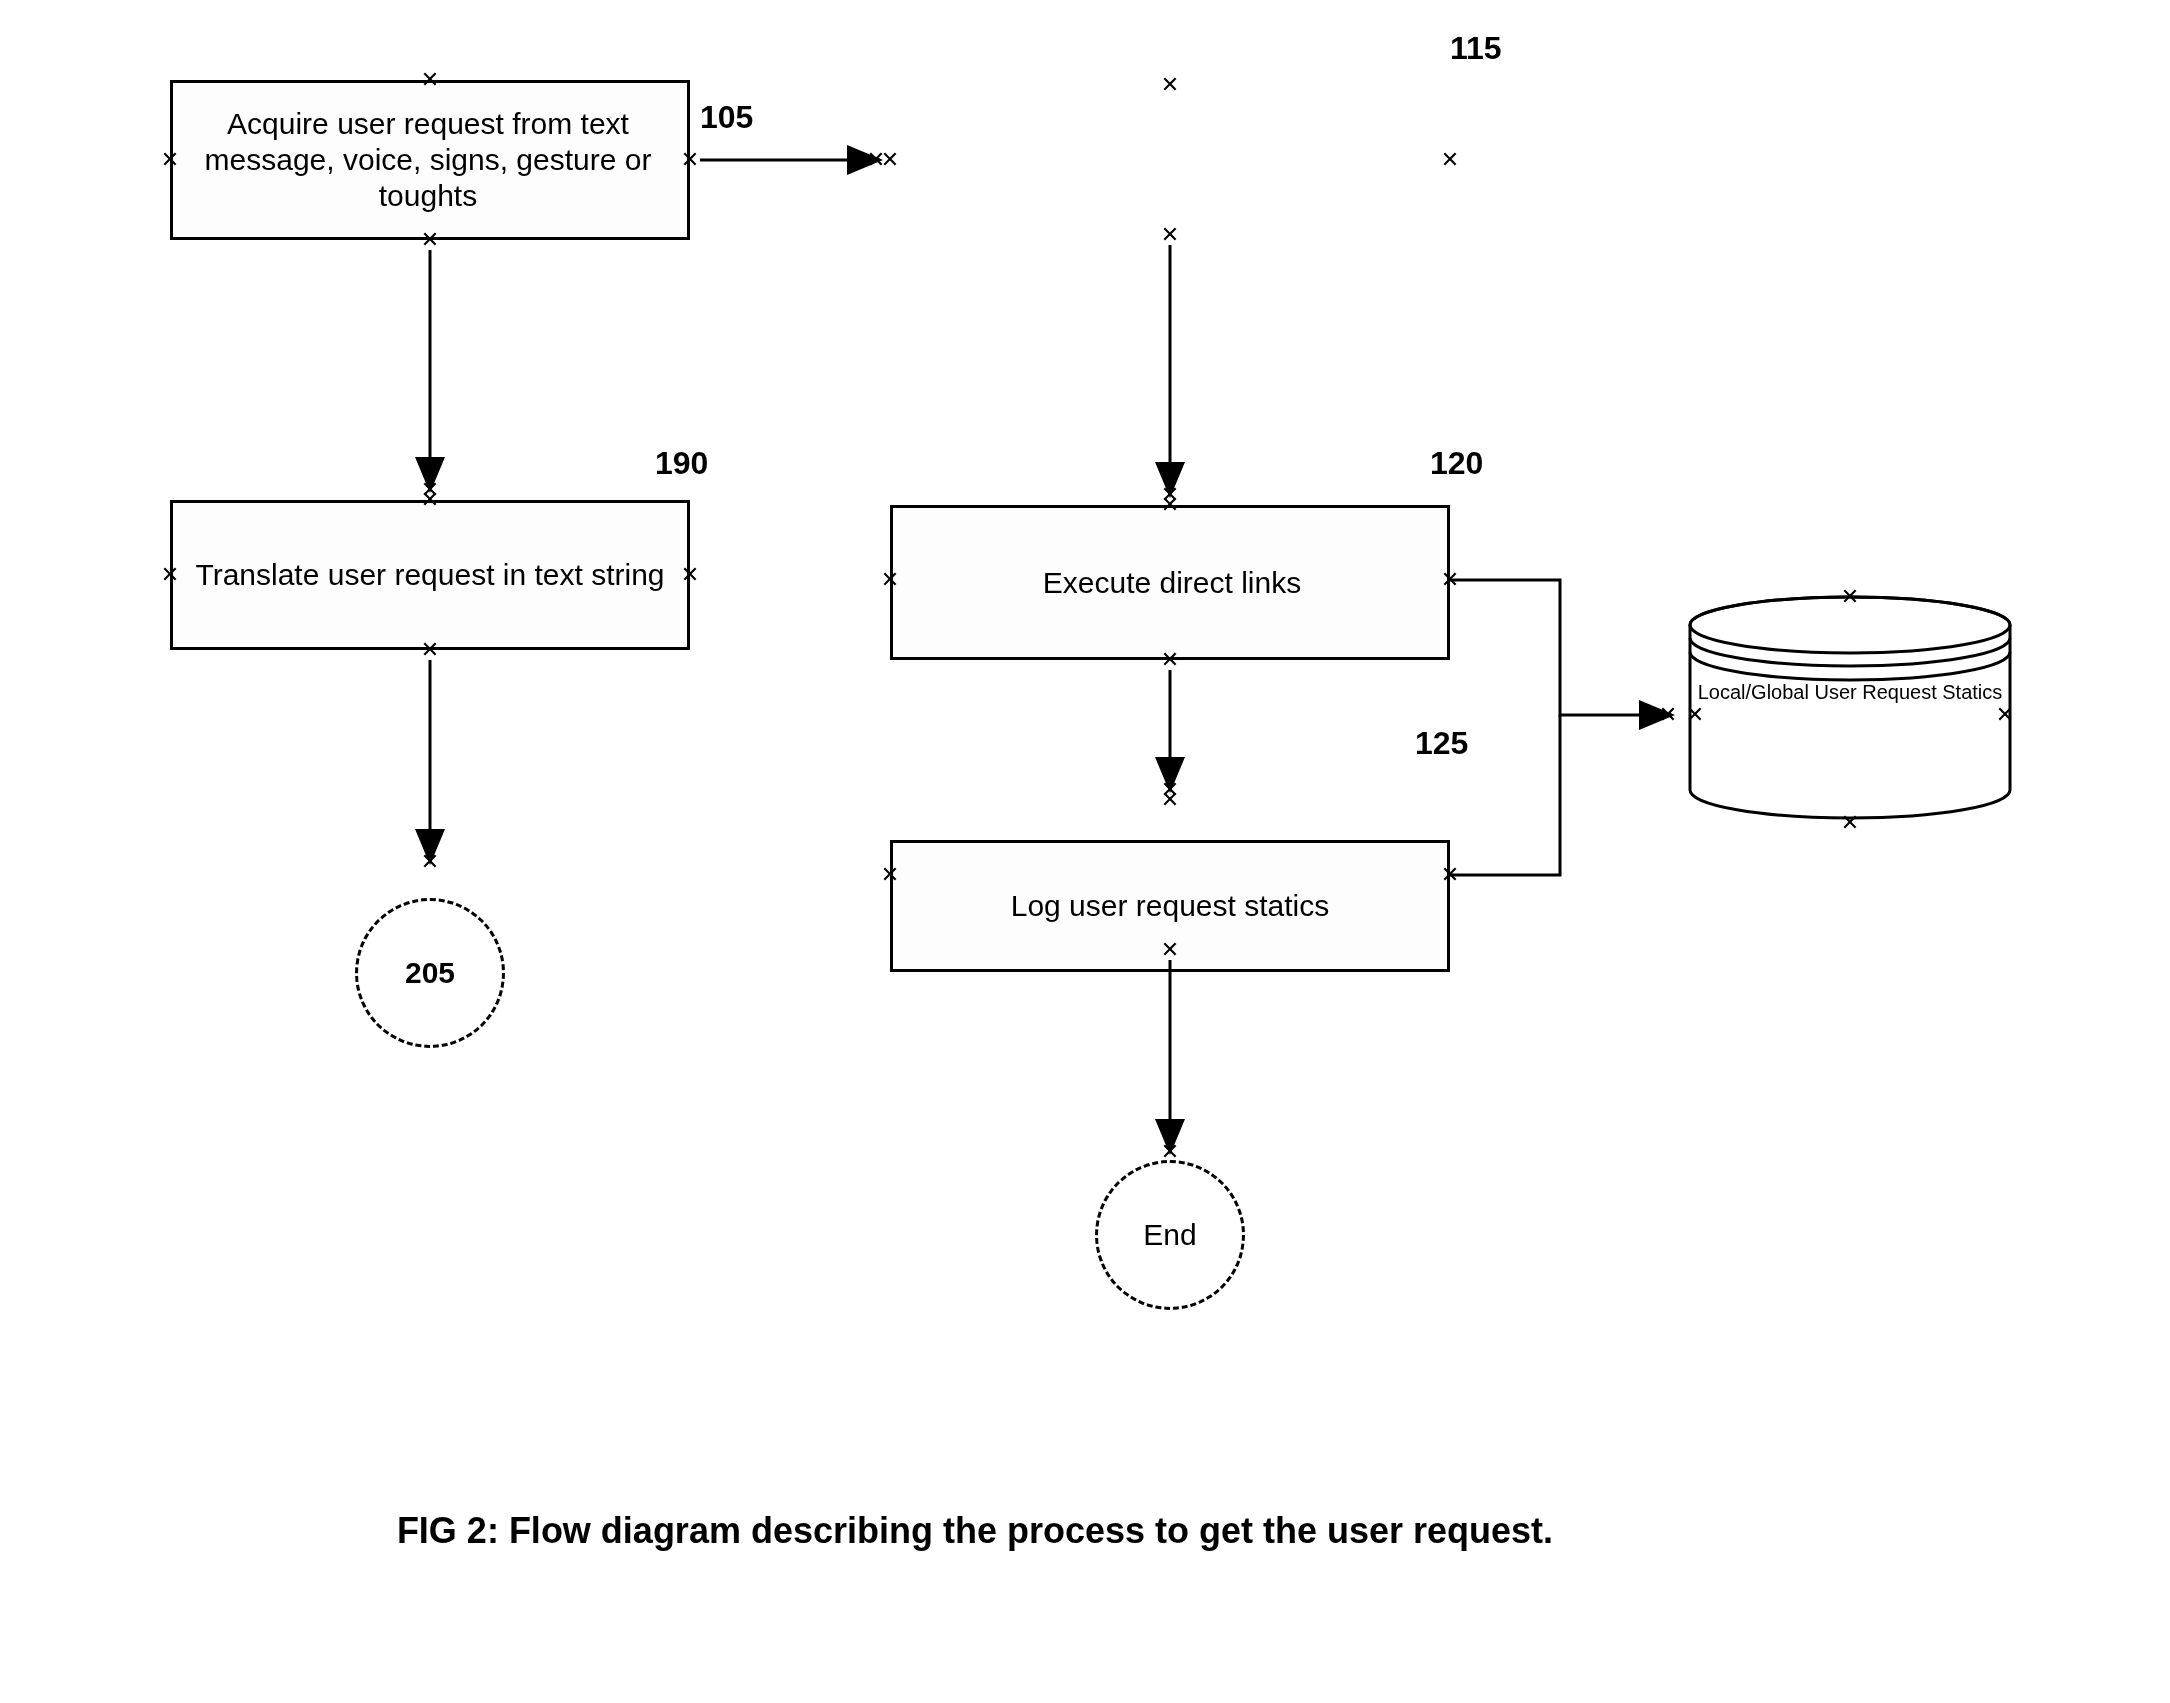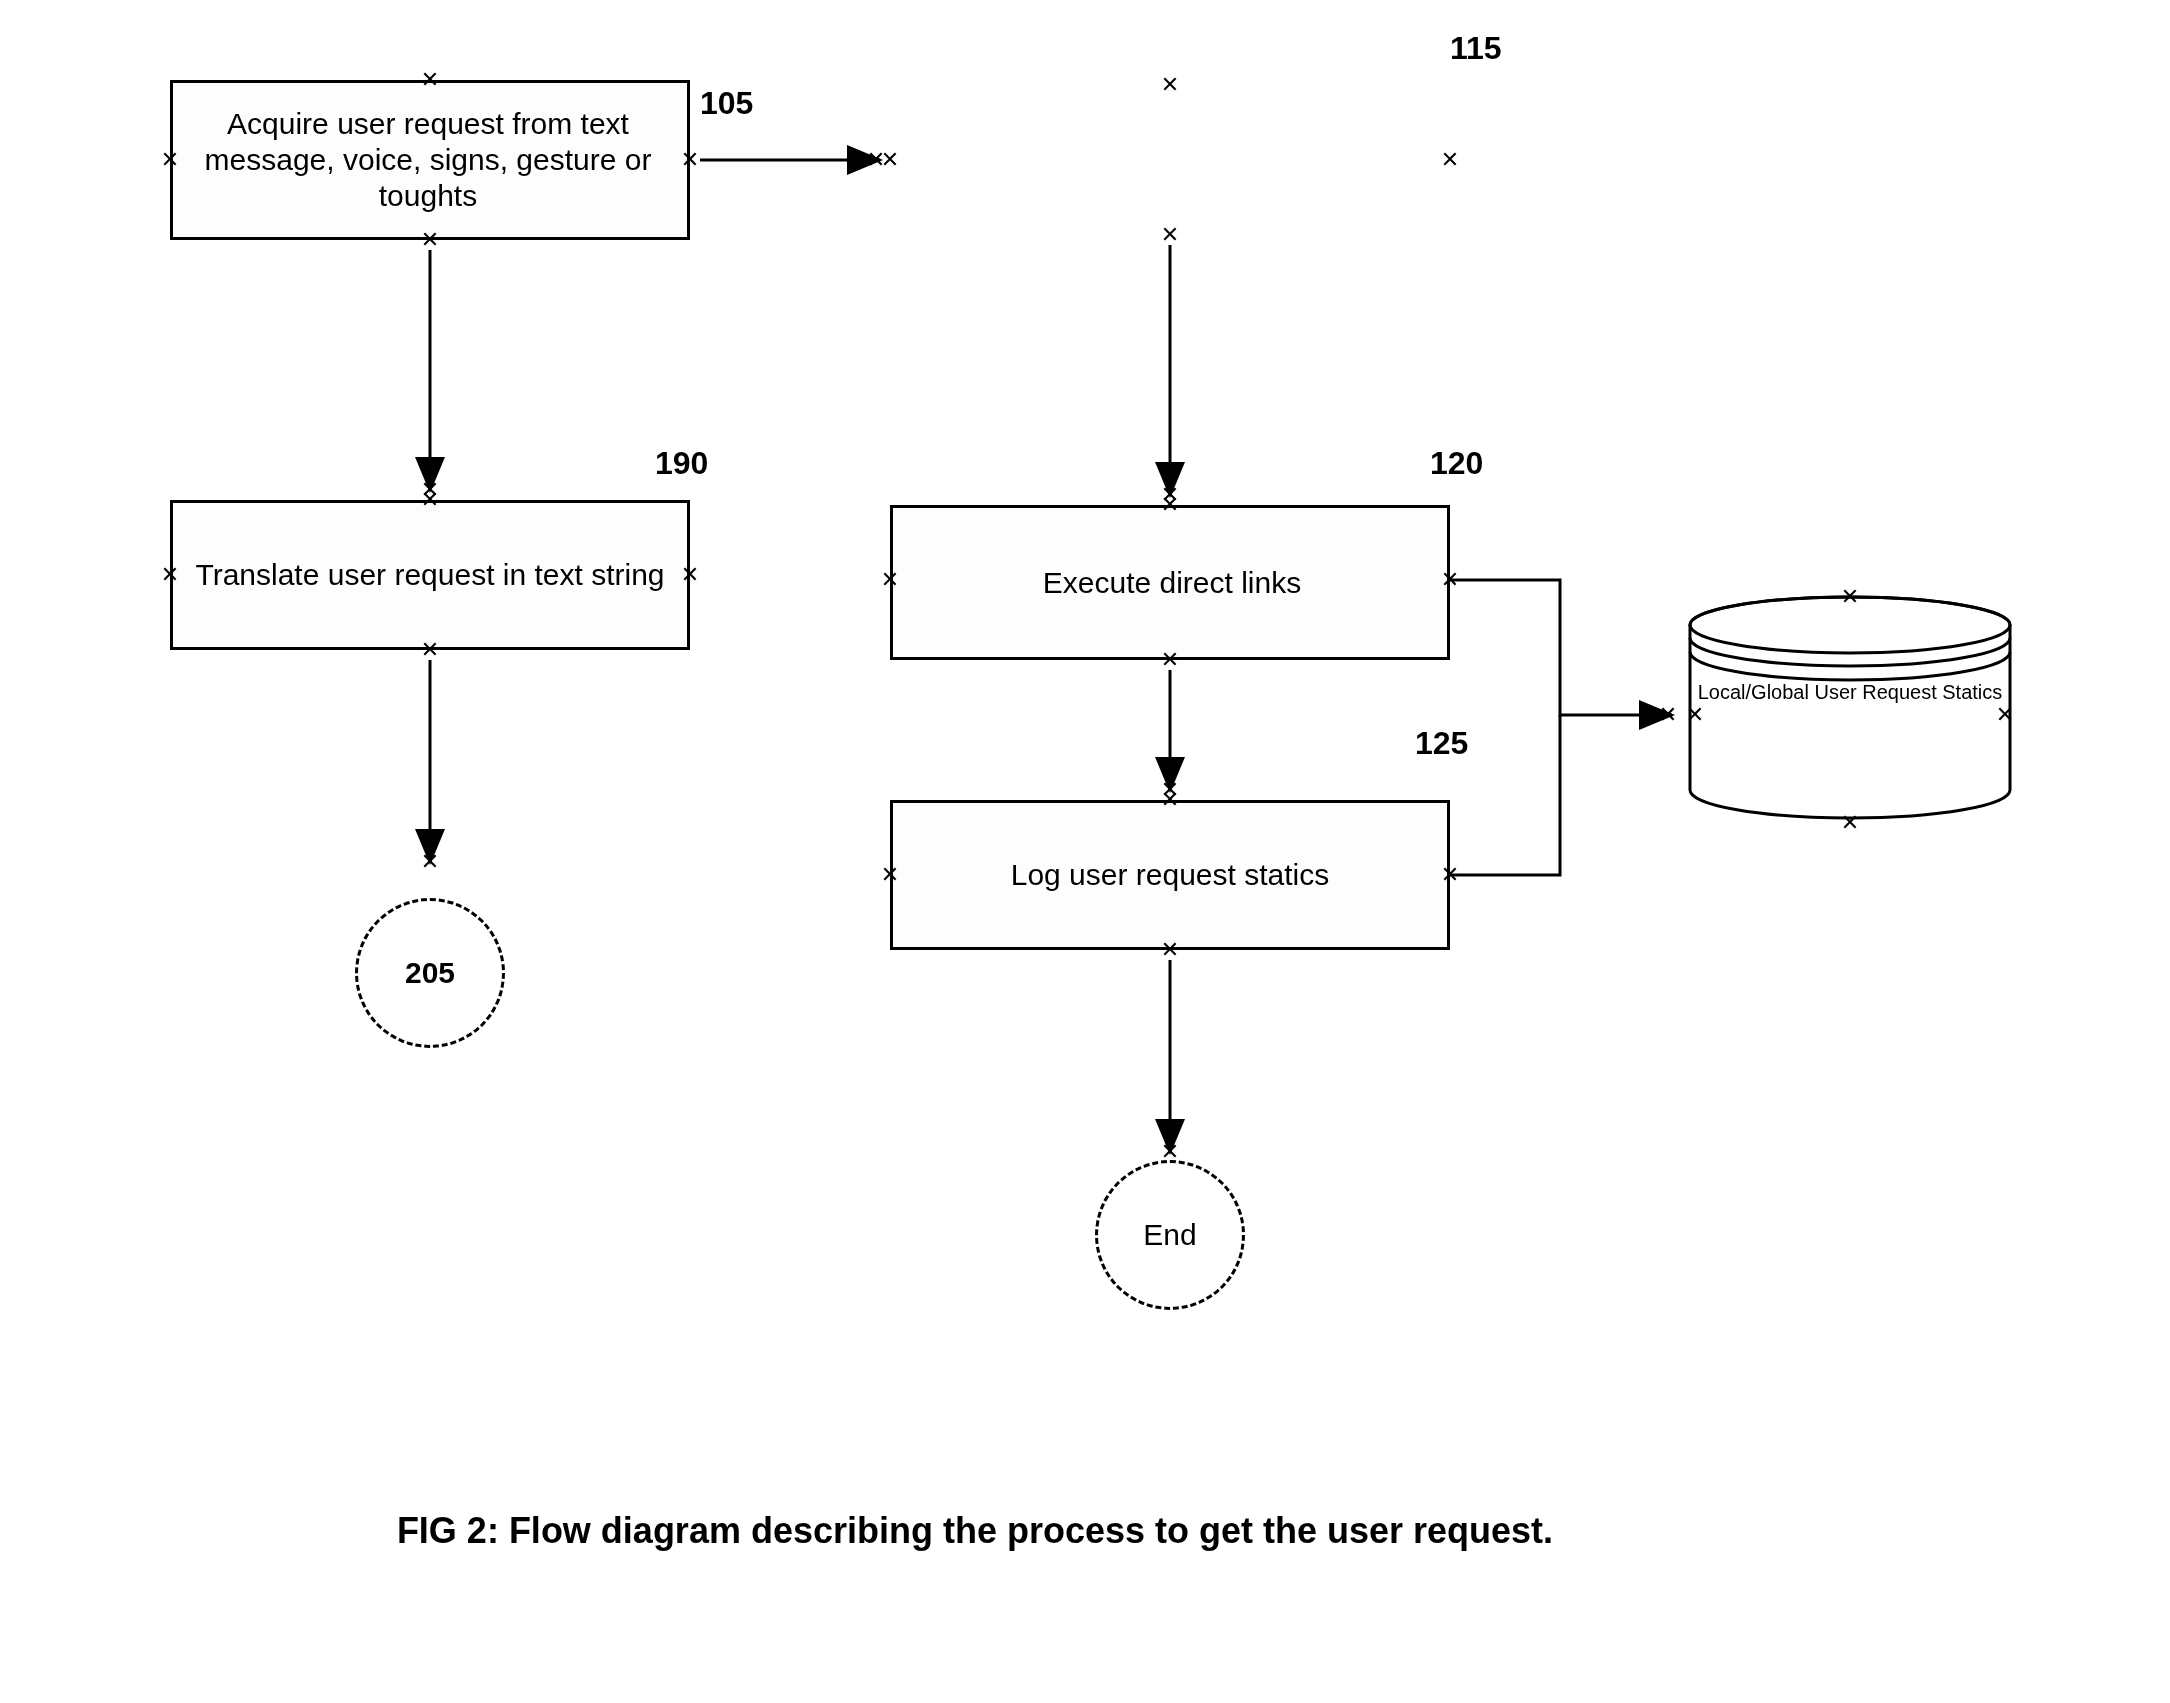--- a/index.html
+++ b/index.html
@@ -79,21 +79,21 @@
   }
 </style>
 </head>
 <body>
 
 <div class="canvas">
 
   <div class="box" style="left:170px; top:80px; width:520px; height:160px;padding-left:8px;">
     <span>Acquire user request from text message, voice, signs, gesture or toughts</span>
   </div>
-  <div class="num" style="left:700px; top:85px;">105</div>
+  <div class="num" style="left:700px; top:99px;">105</div>
   <span class="tick" style="left:430px; top:80px;">✕</span>
   <span class="tick" style="left:430px; top:240px;">✕</span>
   <span class="tick" style="left:170px; top:160px;">✕</span>
   <span class="tick" style="left:690px; top:160px;">✕</span>
 
   <div class="box" style="left:170px; top:500px; width:520px; height:150px;">
     <span>Translate user request in text string</span>
   </div>
   <div class="num" style="left:655px; top:445px;">190</div>
   <span class="tick" style="left:430px; top:500px;">✕</span>
@@ -113,21 +113,21 @@
 
   <div class="box" style="left:890px; top:505px; width:560px; height:155px;padding-left:16px;">
     <span>Execute direct links</span>
   </div>
   <div class="num" style="left:1430px; top:445px;">120</div>
   <span class="tick" style="left:1170px; top:505px;">✕</span>
   <span class="tick" style="left:1170px; top:660px;">✕</span>
   <span class="tick" style="left:890px; top:580px;">✕</span>
   <span class="tick" style="left:1450px; top:580px;">✕</span>
 
-  <div class="box" style="left:890px; top:800px; width:560px; height:150px;">
+  <div class="box" style="left:890px; top:840px; width:560px; height:132px;">
     <span>Log user request statics</span>
   </div>
   <div class="num" style="left:1415px; top:725px;">125</div>
   <span class="tick" style="left:1170px; top:800px;">✕</span>
   <span class="tick" style="left:1170px; top:950px;">✕</span>
   <span class="tick" style="left:890px; top:875px;">✕</span>
   <span class="tick" style="left:1450px; top:875px;">✕</span>
 
   <div class="circle" style="left:1095px; top:1160px; width:150px; height:150px; font-weight:normal;">
     <span>End</span>

